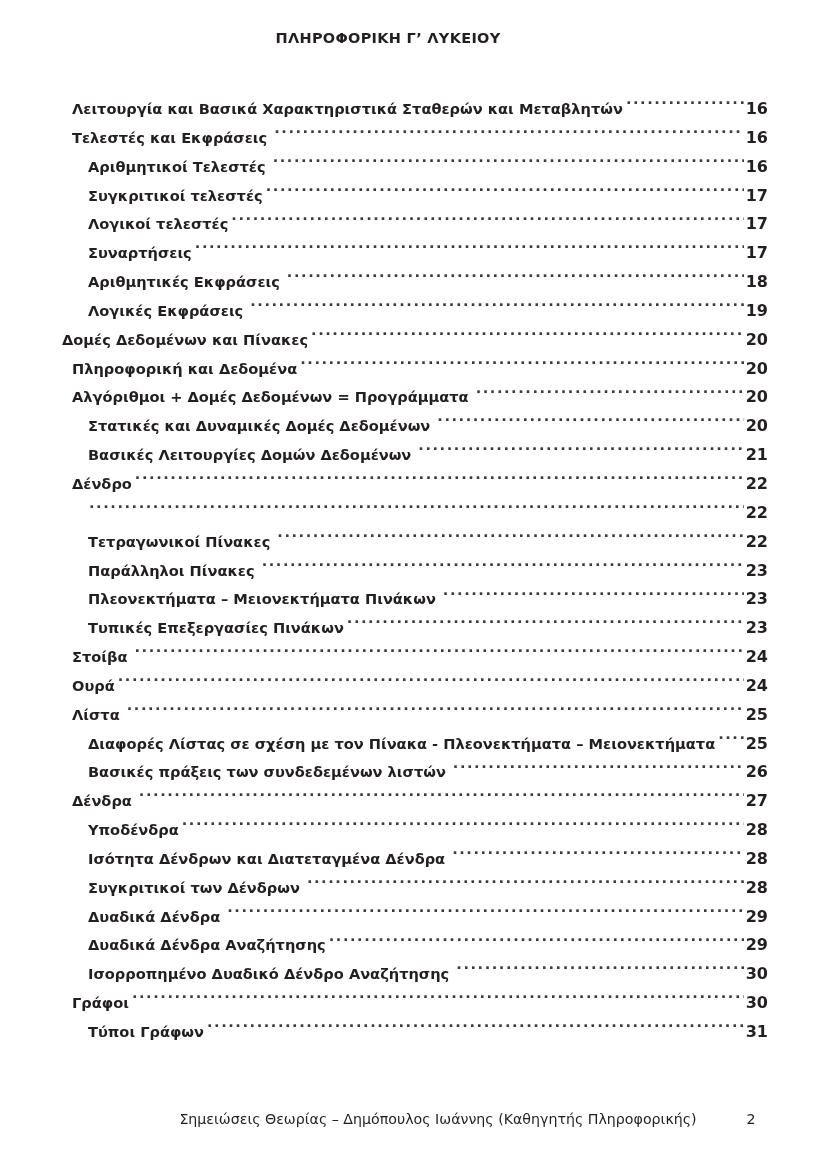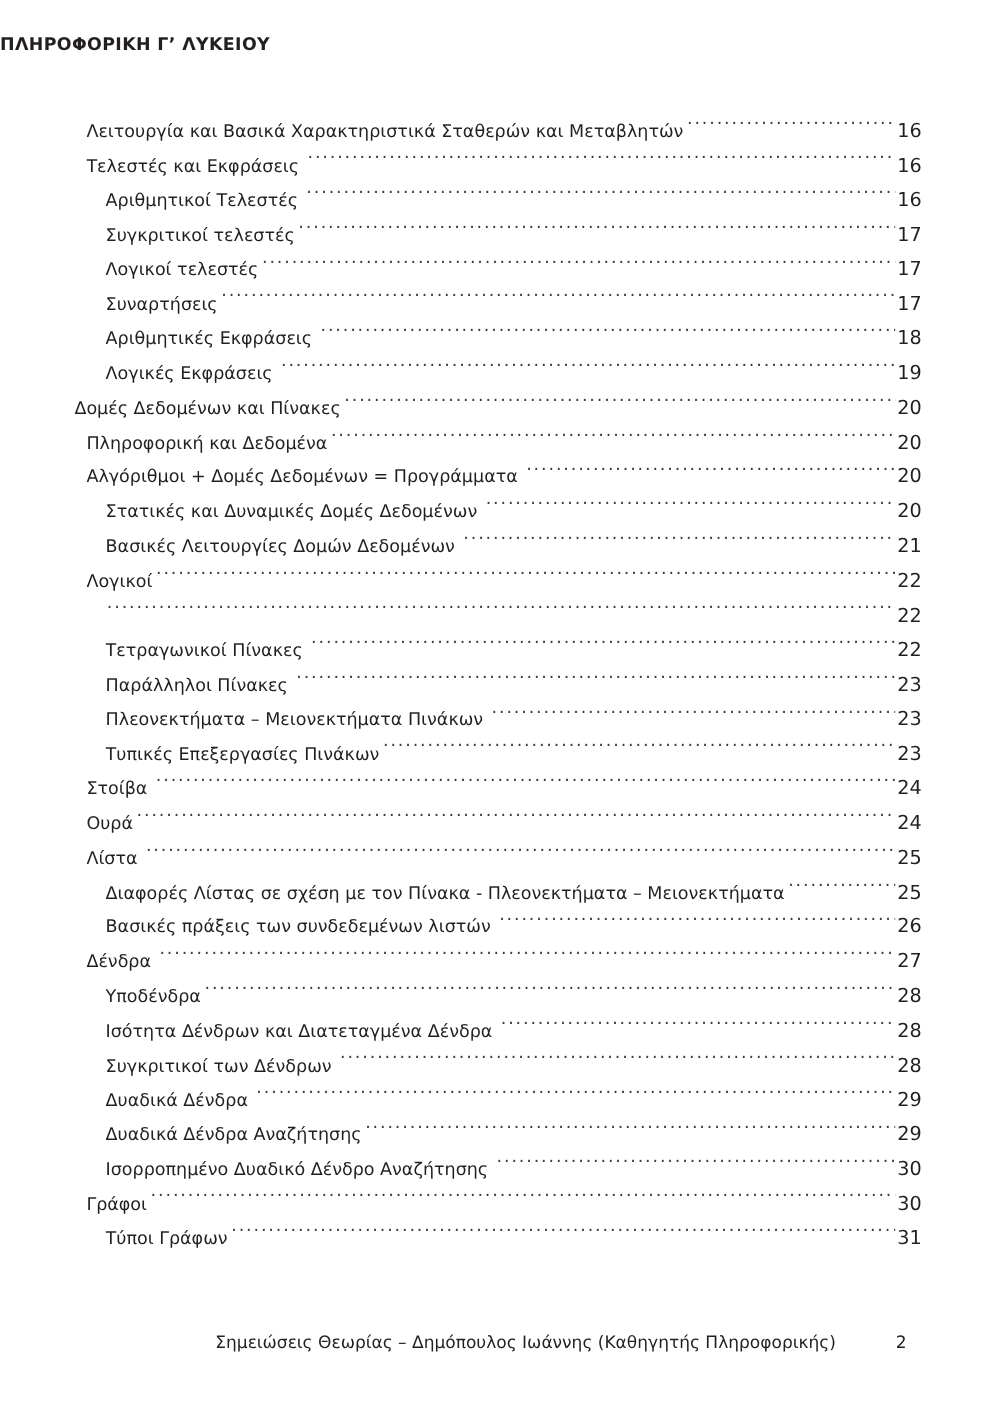--- a/index.html
+++ b/index.html
@@ -19,33 +19,34 @@
     overflow: hidden;
     box-sizing: border-box;
   }
 
   
   .doc-header {
     position: absolute;
     top: 30px;
     left: 0;
     width: 776px;
-    text-align: left;
+    text-align: center;
     font-size: 14.5px;
     font-weight: bold;
     letter-spacing: 0.3px;
     color: #231f20;
   }
 
   
   .toc {
     position: absolute;
     top: 95px;
     left: 62px;
     width: 706px;
+    font-weight: bold;
   }
 
   .toc-entry {
     display: flex;
     align-items: baseline;
     height: 28.85px;
     font-size: 14.6px;
     line-height: 28.85px;
     color: #231f20;
     white-space: nowrap;
@@ -184,21 +185,21 @@
         <span class="title">Στατικές και Δυναμικές Δομές Δεδομένων</span>
         <span class="leader"></span>
         <span class="pageno">20</span>
       </div>
       <div class="toc-entry lvl-3 gap">
         <span class="title">Βασικές Λειτουργίες Δομών Δεδομένων</span>
         <span class="leader"></span>
         <span class="pageno">21</span>
       </div>
       <div class="toc-entry lvl-2">
-        <span class="title">Λογικοί</span>
+        <span class="title">Δένδρο</span>
         <span class="leader"></span>
         <span class="pageno">22</span>
       </div>
       <div class="toc-entry lvl-3 gap">
         <span class="leader"></span>
         <span class="pageno">22</span>
       </div>
       <div class="toc-entry lvl-3 gap">
         <span class="title">Τετραγωνικοί Πίνακες</span>
         <span class="leader"></span>

